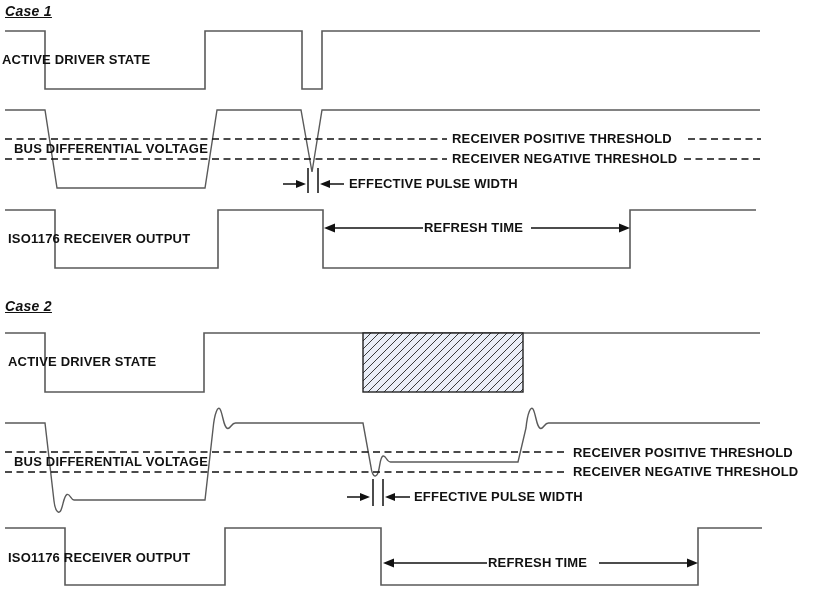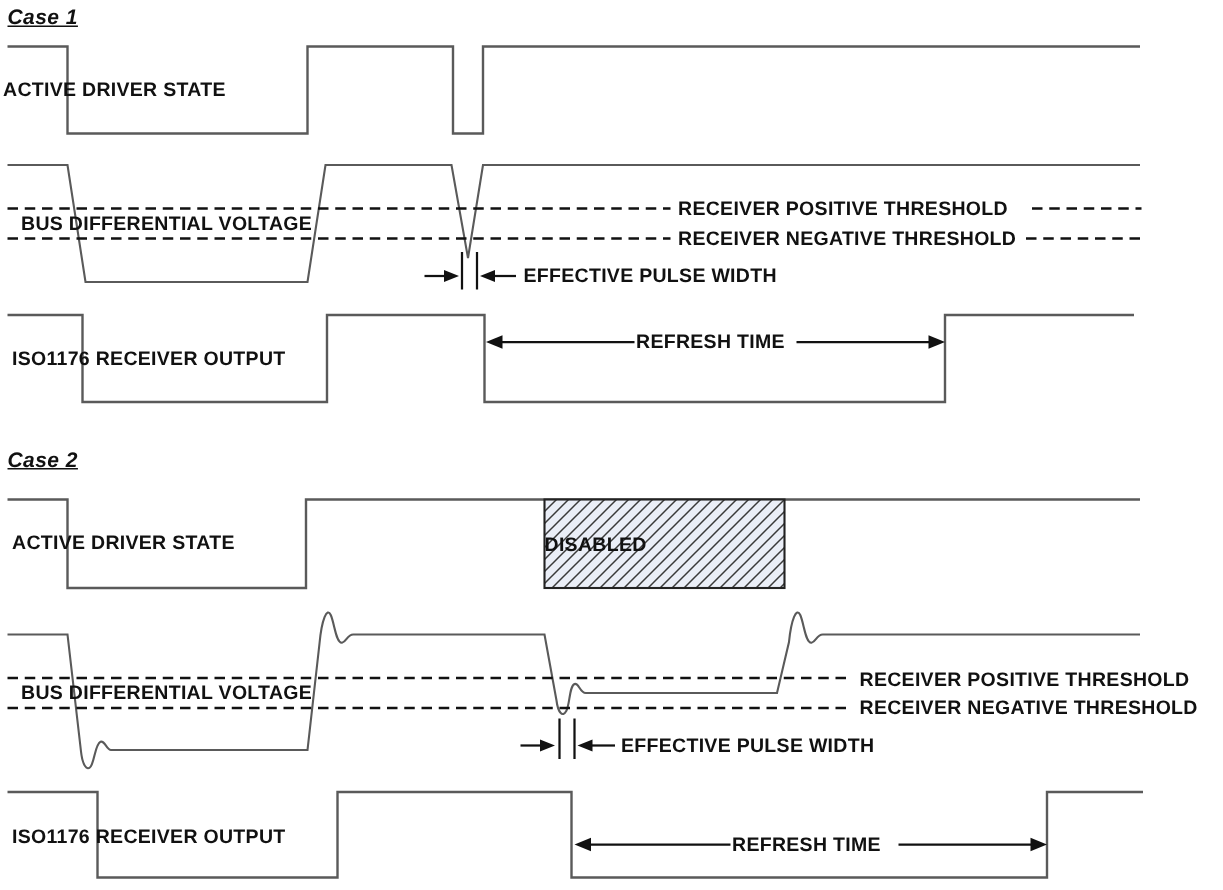--- a/index.html
+++ b/index.html
@@ -109,21 +109,20 @@
   <div class="lbl" style="left:349px;top:177px;">EFFECTIVE PULSE WIDTH</div>
 
   <div class="lbl" style="left:8px;top:232px;">ISO1176 RECEIVER OUTPUT</div>
 
   <div class="lbl ctr" style="left:424px;top:221px;width:106px;">REFRESH TIME</div>
 
   <div class="case-title" style="left:5px;top:298px;">Case 2</div>
 
   <div class="lbl" style="left:8px;top:355px;">ACTIVE DRIVER STATE</div>
 
-  <div class="lbl ctr" style="left:363px;top:356px;width:160px;">DISABLED</div>
 
   <div class="lbl" style="left:14px;top:455px;">BUS DIFFERENTIAL VOLTAGE</div>
 
   <div class="lbl" style="left:573px;top:446px;">RECEIVER POSITIVE THRESHOLD</div>
 
   <div class="lbl" style="left:573px;top:465px;">RECEIVER NEGATIVE THRESHOLD</div>
 
   <div class="lbl" style="left:414px;top:490px;">EFFECTIVE PULSE WIDTH</div>
 
   <div class="lbl" style="left:8px;top:551px;">ISO1176 RECEIVER OUTPUT</div>

